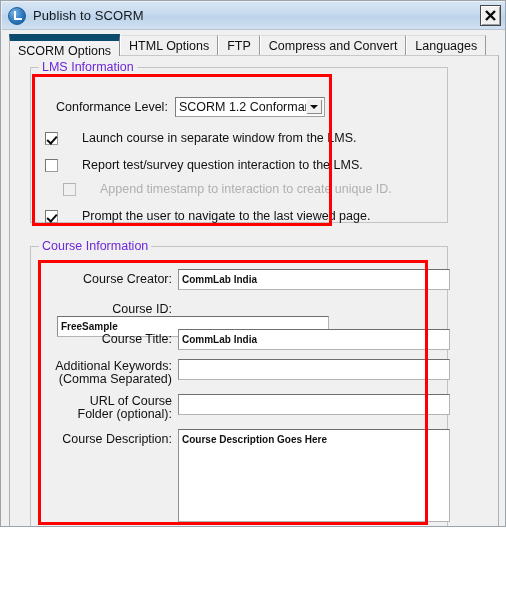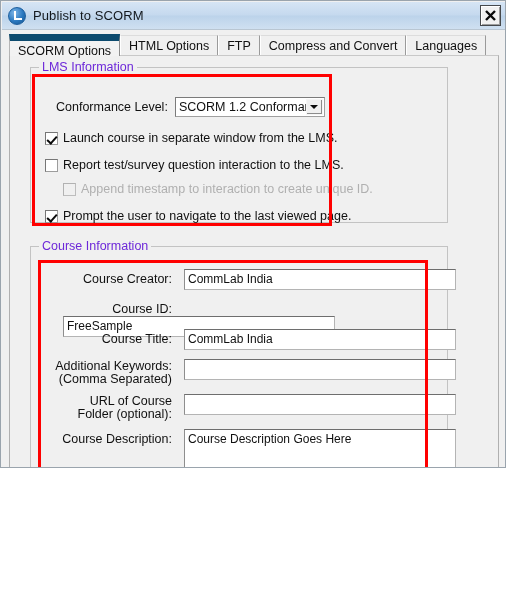--- a/index.html
+++ b/index.html
@@ -8,21 +8,21 @@
     background: #ffffff;
   }
   body {
     font-family: "Liberation Sans", sans-serif;
     -webkit-font-smoothing: none;
   }
 
   .dialog {
     position: relative;
     width: 506px;
-    height: 468px;
+    height: 527px;
     box-sizing: border-box;
     background: #f0f0f0;
     border: 1px solid #9aa4ad;
     overflow: hidden;
   }
 
   
   .titlebar {
     position: absolute;
     left: 1px; top: 1px;
@@ -226,21 +226,21 @@
   .cb-box.checked::after {
     content: "";
     position: absolute;
     left: 3px; top: 1px;
     width: 4px; height: 8px;
     border: solid #0b0b0b;
     border-width: 0 2px 2px 0;
     transform: rotate(42deg);
   }
   .cb-label {
-    margin-left: 5px;
+    margin-left: 24px;
     font-size: 12.5px;
     color: #101010;
     white-space: nowrap;
   }
   .cb-row.disabled .cb-box {
     background: #f0f0f0;
     border-color: #bdbdbd;
     border-top-color: #b2b2b2;
     border-left-color: #b2b2b2;
   }
@@ -265,27 +265,28 @@
     line-height: 13px;
     padding-top: 4px;
     white-space: pre-line;
   }
   .textbox {
     background: #ffffff;
     border: 1px solid #b4b4b4;
     border-top-color: #6e6e6e;
     border-left-color: #8e8e8e;
     box-sizing: border-box;
-    margin-left: 12px;
-    font-size: 12px;
+    margin-left: 6px;
+    font-size: 10px;
     color: #101010;
     padding: 2px 0 0 3px;
     line-height: 15px;
     overflow: hidden;
     cursor: text;
+    font-weight: bold;
   }
   .tb-single { width: 272px; height: 21px; }
   .tb-area   { width: 272px; height: 93px; }
 
   #f-creator   { left: 20px; top: 22px; }
   #f-id        { left: 20px; top: 52px; flex-direction: column; }
   #f-title     { left: 20px; top: 82px; }
   #f-keywords  { left: 20px; top: 112px; }
   #f-url       { left: 20px; top: 147px; }
   #f-desc      { left: 20px; top: 182px; }

